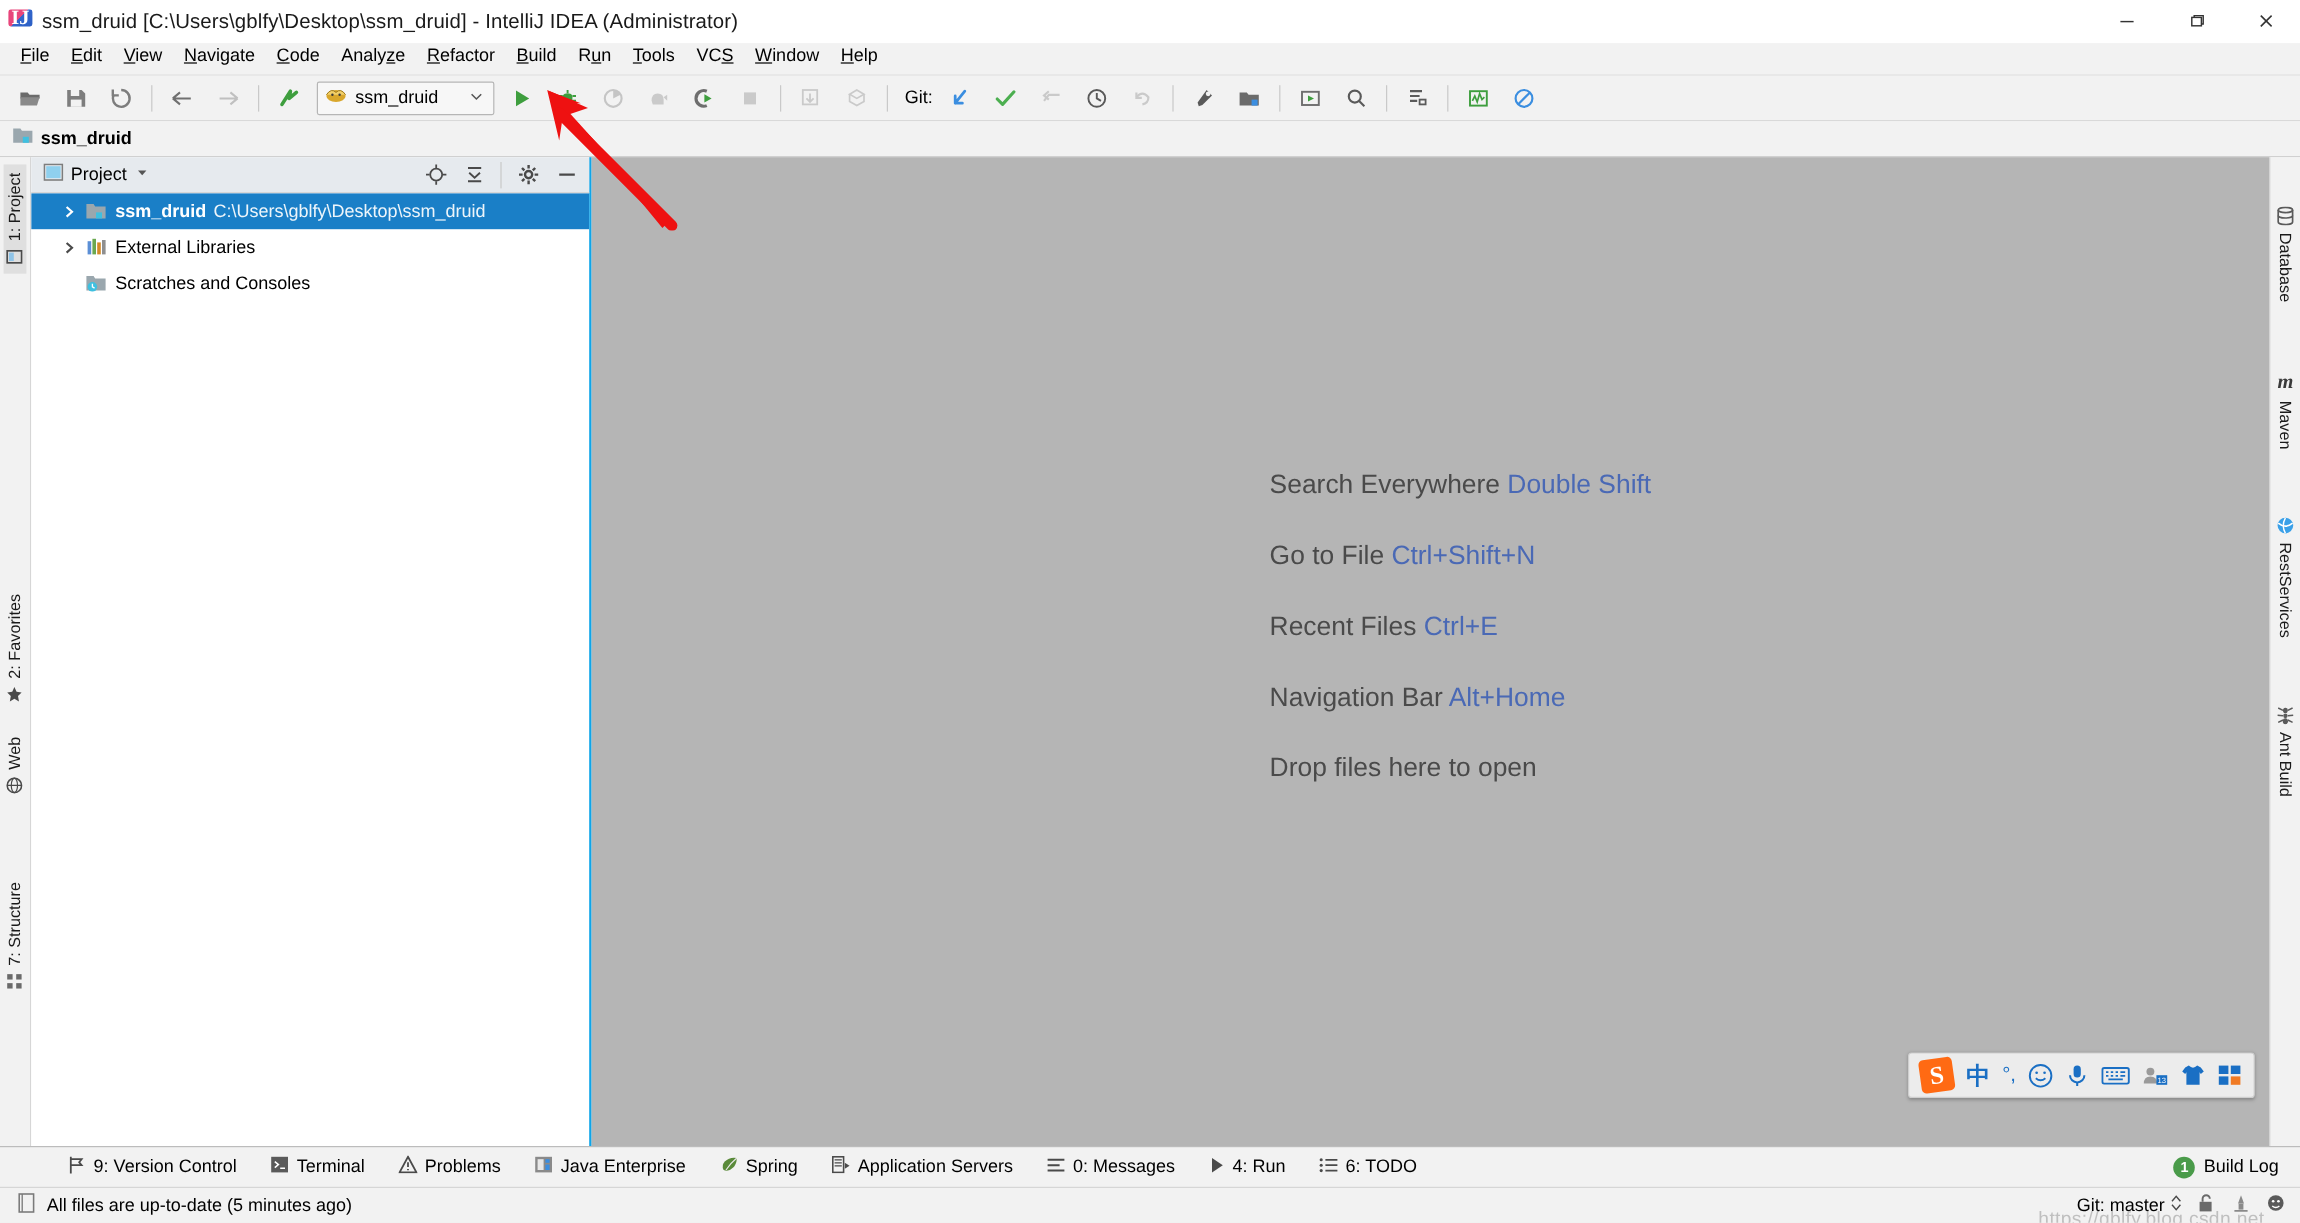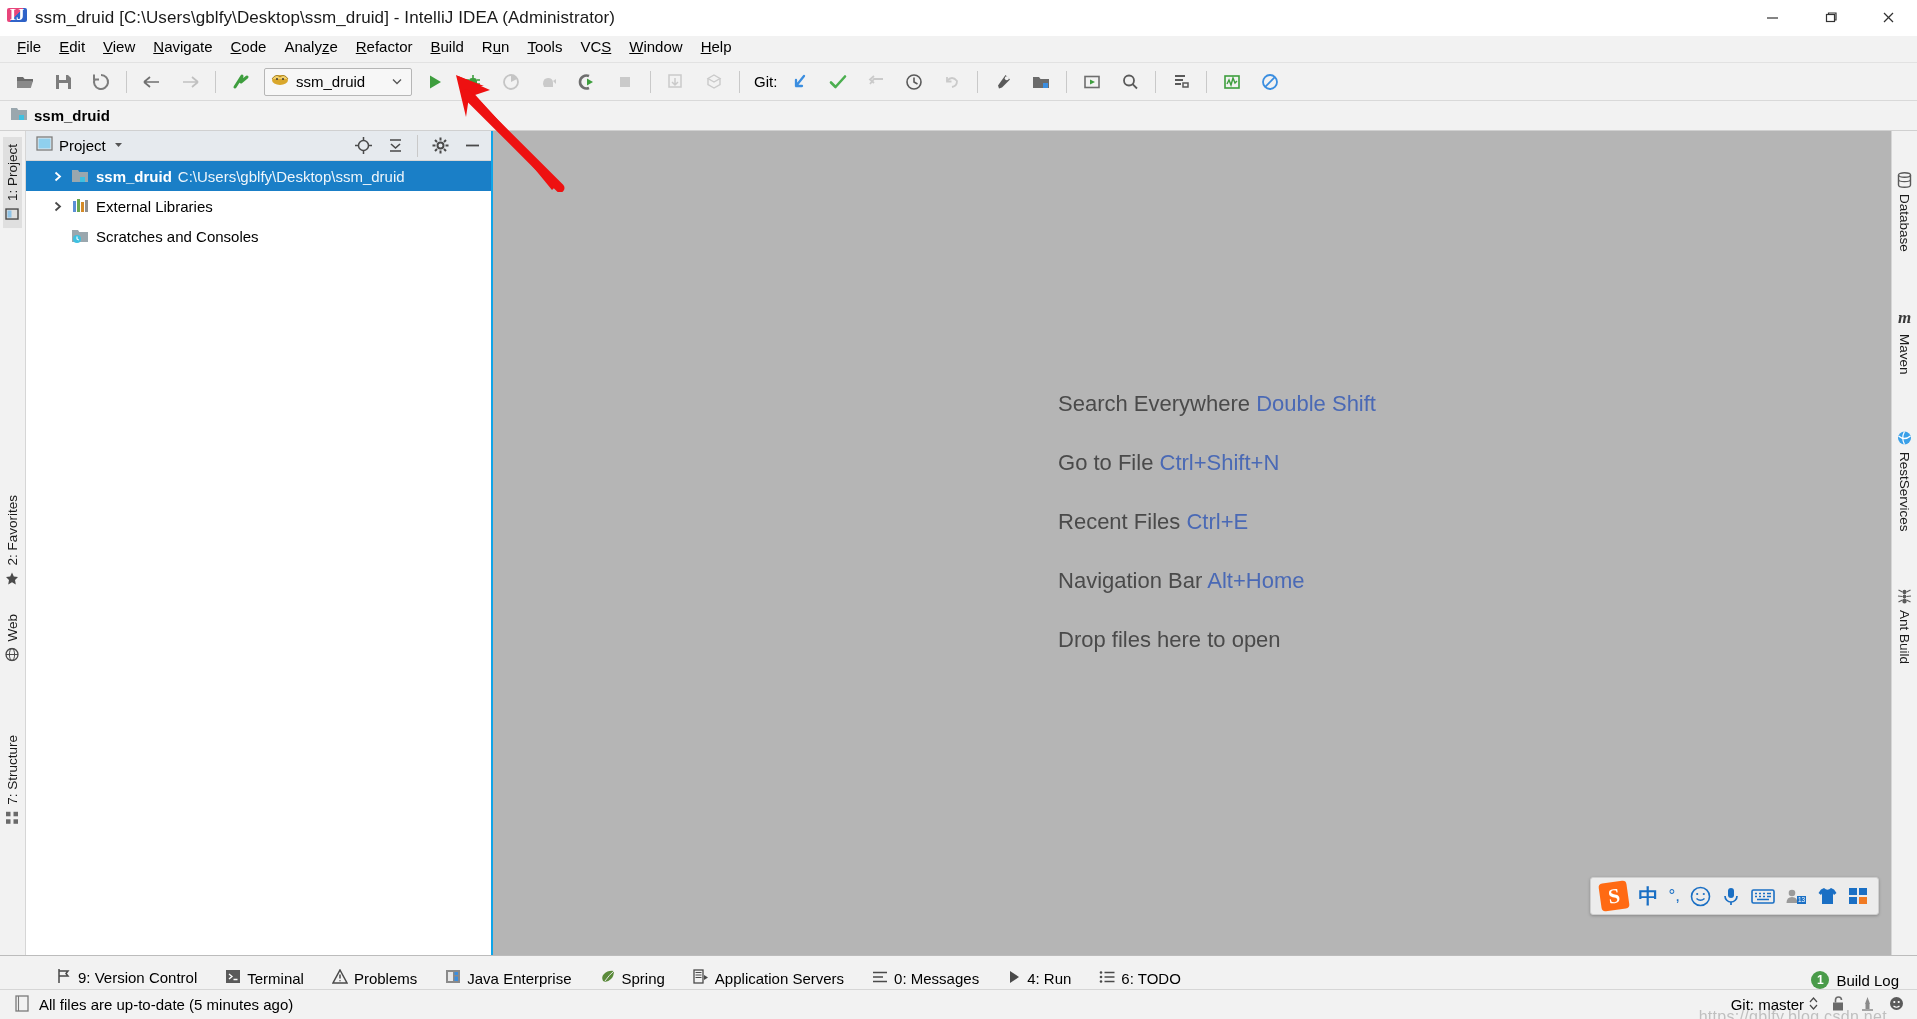--- a/index.html
+++ b/index.html
@@ -131,21 +131,21 @@
     display:flex; align-items:center; justify-content:center;
     color:#fff; font-weight:bold; font-size:21px; font-family:"Liberation Serif", serif;
   }
 
   
   .red-arrow { position:absolute; left: 440px; top: 72px; pointer-events:none; }
 
   
   .toolbar-bottom {
     height: 34px; flex:0 0 34px; background:#f2f2f2;
-    display:flex; align-items:flex-end; padding-left: 42px; gap: 0;
+    display:flex; align-items:center; padding-left: 42px; gap: 0;
     border-top:1px solid #bcbcbc;
   }
   .bt {
     display:flex; align-items:center; gap:6px; font-size:15px; color:#000;
     padding: 2px 14px; white-space:nowrap;
   }
   .event-log { margin-left:auto; display:flex; align-items:center; gap:7px; padding-right: 18px; font-size:15px; }
   .badge {
     width:18px; height:18px; border-radius:50%; background:#4a9b4a; color:#fff;
     font-size:12px; display:flex; align-items:center; justify-content:center; font-weight:bold;

